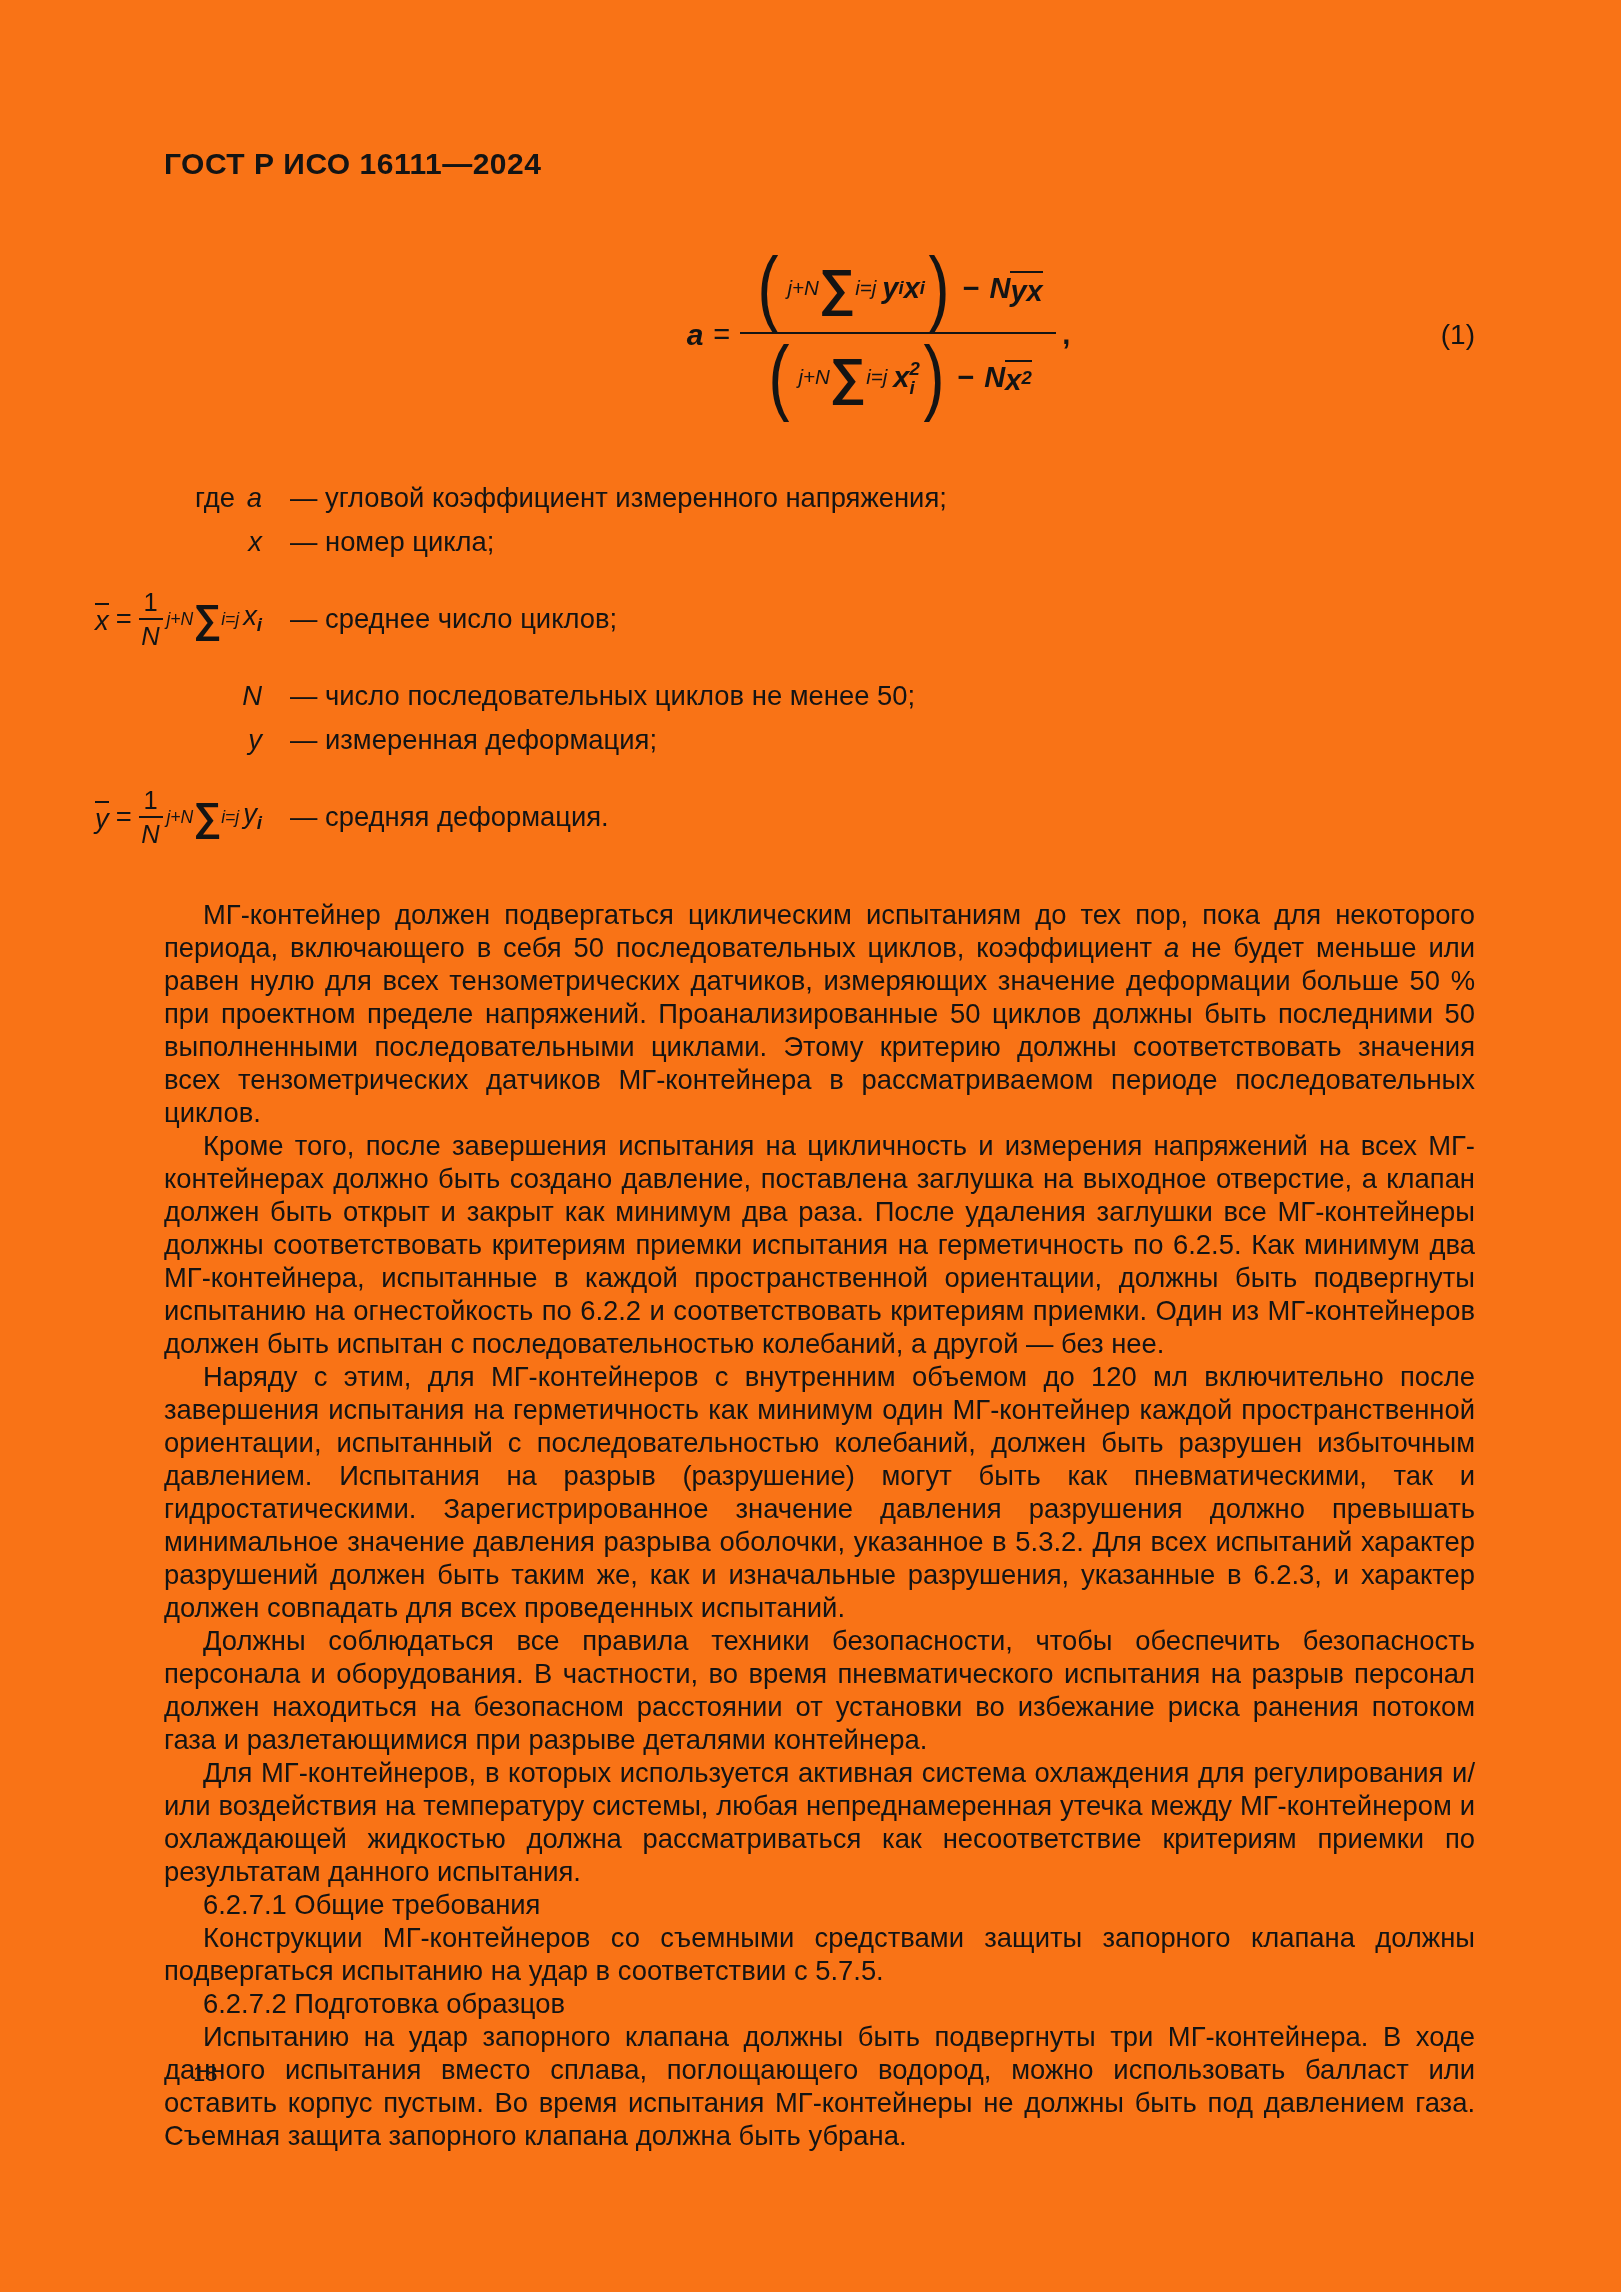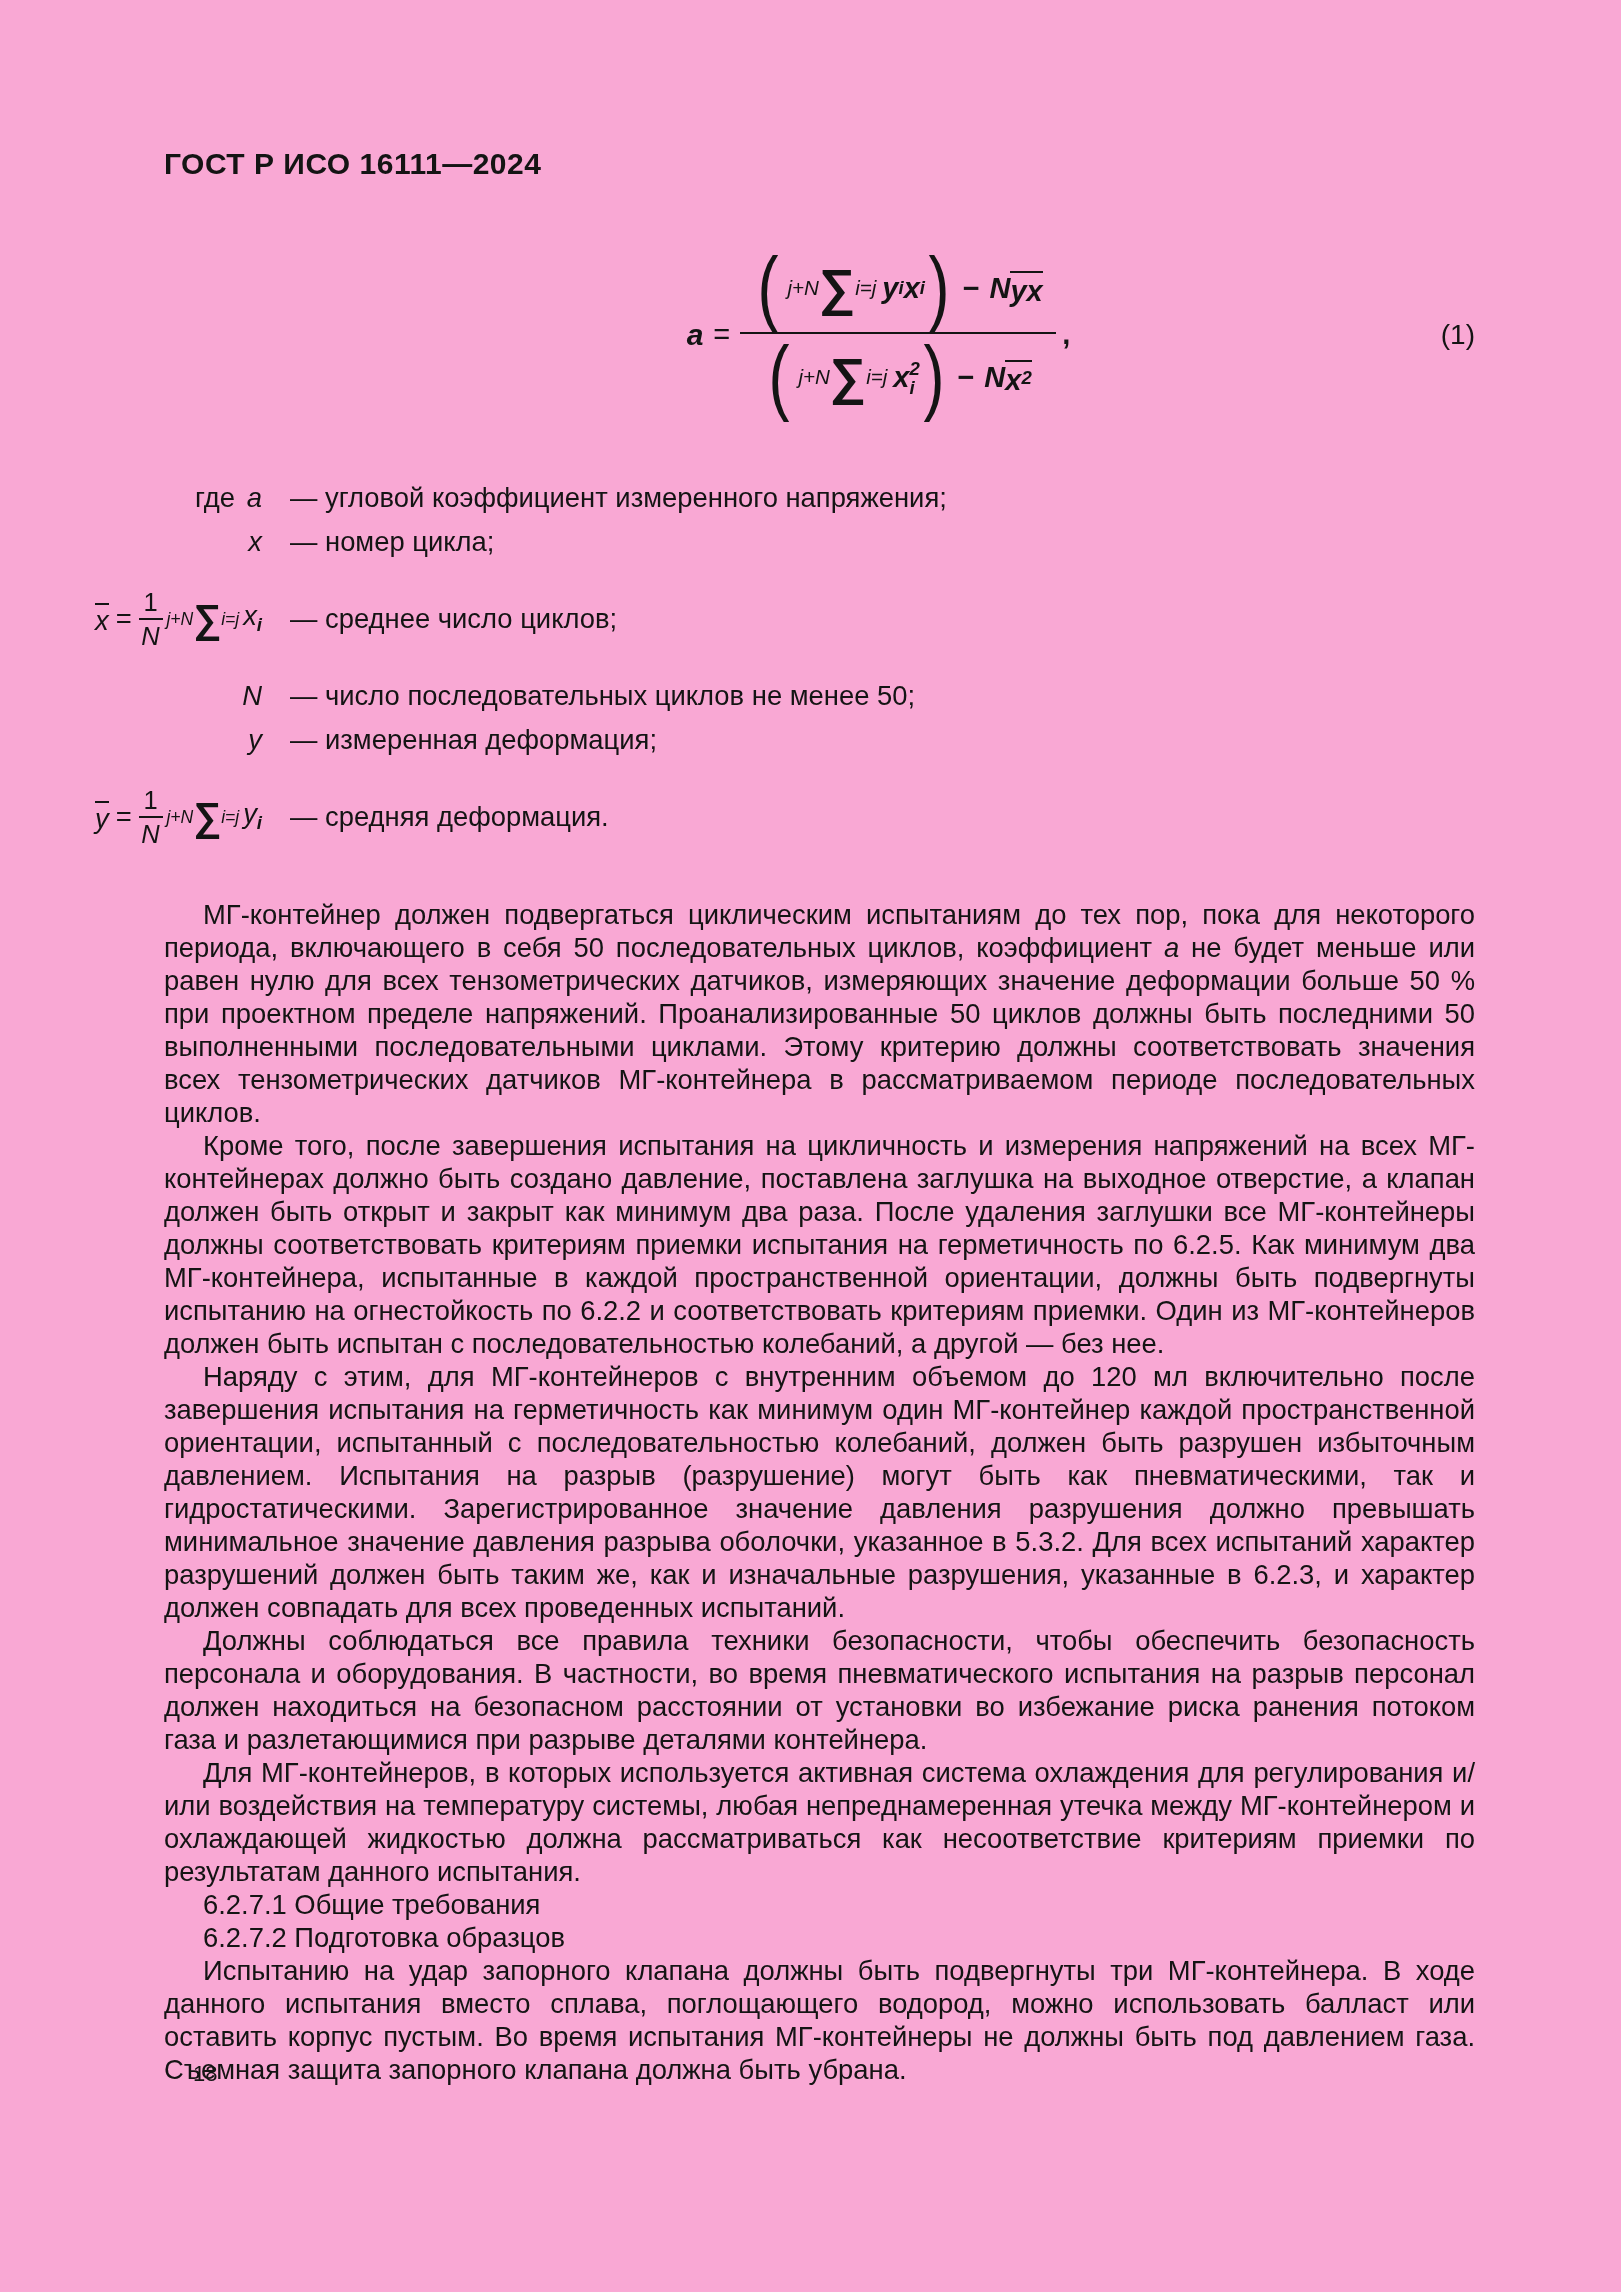--- a/index.html
+++ b/index.html
@@ -1,19 +1,19 @@
 <!DOCTYPE html>
 <html lang="ru"><head>
 <meta charset="utf-8">
 <style>
   html,body{margin:0;padding:0;background:#e8e8e8;}
   .page{
     position:relative;
     width:1621px;height:2293px;
-    background:#f9a8d4;
+    background:#f97316;
     font-family:"Liberation Sans", sans-serif;
     color:#141414;
     margin:0 auto;
     overflow:hidden;
   }
   .content{
     position:absolute;
     left:164px;top:147px;
     width:1311px;
   }
@@ -266,20 +266,21 @@
 
     </div>
 
     <div class="body-text" lang="ru">
       <p class="para"><span>МГ-контейнер должен подвергаться циклическим испытаниям до тех пор, пока для некоторого периода, включающего в себя 50 последовательных циклов, коэффициент </span><i>a</i><span> не будет меньше или равен нулю для всех тензометрических датчиков, измеряющих значение деформации больше 50 % при проектном пределе напряжений. Проанализированные 50 циклов должны быть последними 50 выполненными последовательными циклами. Этому критерию должны соответствовать значения всех тензометрических датчиков МГ-контейнера в рассматриваемом периоде последовательных циклов.</span></p>
       <p class="para">Кроме того, после завершения испытания на цикличность и измерения напряжений на всех МГ-контейнерах должно быть создано давление, поставлена заглушка на выходное отверстие, а клапан должен быть открыт и закрыт как минимум два раза. После удаления заглушки все МГ-контейнеры должны соответствовать критериям приемки испытания на герметичность по 6.2.5. Как минимум два МГ-контейнера, испытанные в каждой пространственной ориентации, должны быть подвергнуты испытанию на огнестойкость по 6.2.2 и соответствовать критериям приемки. Один из МГ-контейнеров должен быть испытан с последовательностью колебаний, а другой — без нее.</p>
       <p class="para">Наряду с этим, для МГ-контейнеров с внутренним объемом до 120 мл включительно после завершения испытания на герметичность как минимум один МГ-контейнер каждой пространственной ориентации, испытанный с последовательностью колебаний, должен быть разрушен избыточным давлением. Испытания на разрыв (разрушение) могут быть как пневматическими, так и гидростатическими. Зарегистрированное значение давления разрушения должно превышать минимальное значение давления разрыва оболочки, указанное в 5.3.2. Для всех испытаний характер разрушений должен быть таким же, как и изначальные разрушения, указанные в 6.2.3, и характер должен совпадать для всех проведенных испытаний.</p>
       <p class="para">Должны соблюдаться все правила техники безопасности, чтобы обеспечить безопасность персонала и оборудования. В частности, во время пневматического испытания на разрыв персонал должен находиться на безопасном расстоянии от установки во избежание риска ранения потоком газа и разлетающимися при разрыве деталями контейнера.</p>
       <p class="para">Для МГ-контейнеров, в которых используется активная система охлаждения для регулирования и/или воздействия на температуру системы, любая непреднамеренная утечка между МГ-контейнером и охлаждающей жидкостью должна рассматриваться как несоответствие критериям приемки по результатам данного испытания.</p>
       <p class="heading-plain">6.2.7.1 Общие требования</p>
+      <p class="para">Конструкции МГ-контейнеров со съемными средствами защиты запорного клапана должны подвергаться испытанию на удар в соответствии с 5.7.5.</p>
       <p class="heading-plain">6.2.7.2 Подготовка образцов</p>
       <p class="para">Испытанию на удар запорного клапана должны быть подвергнуты три МГ-контейнера. В ходе данного испытания вместо сплава, поглощающего водород, можно использовать балласт или оставить корпус пустым. Во время испытания МГ-контейнеры не должны быть под давлением газа. Съемная защита запорного клапана должна быть убрана.</p>
     </div>
 
   </div>
 
   <div class="page-number">18</div>
 </div>
 
 

